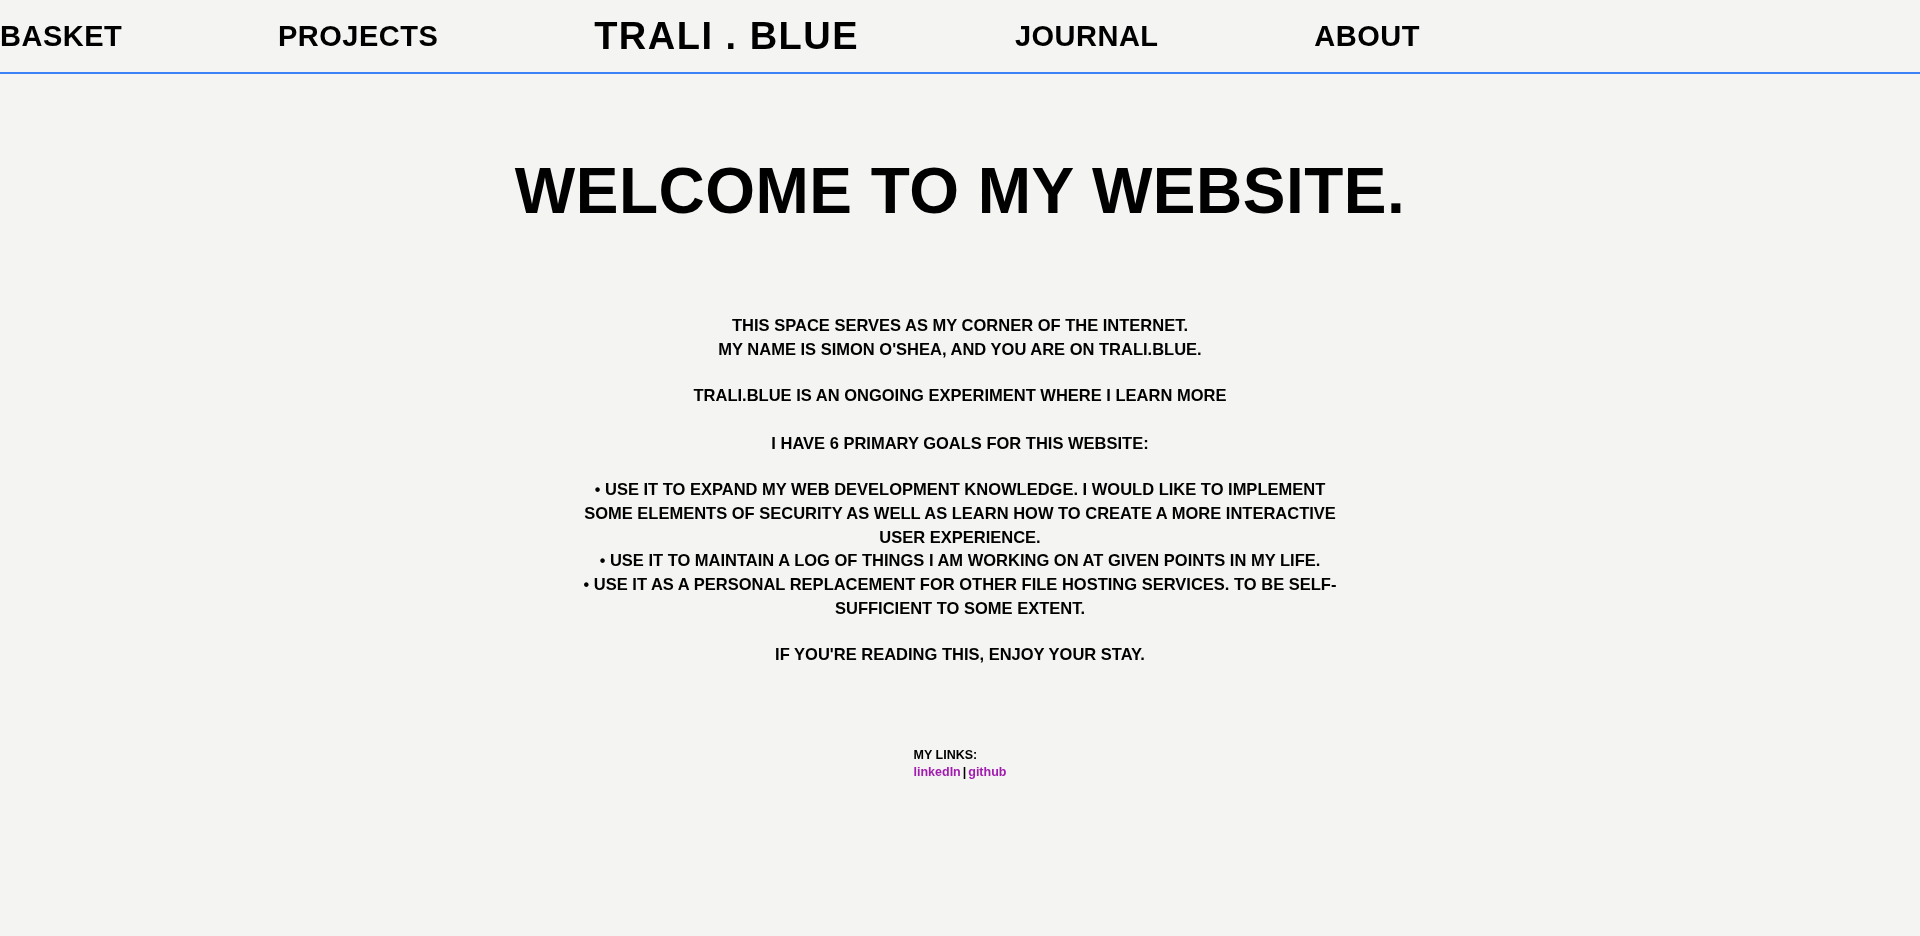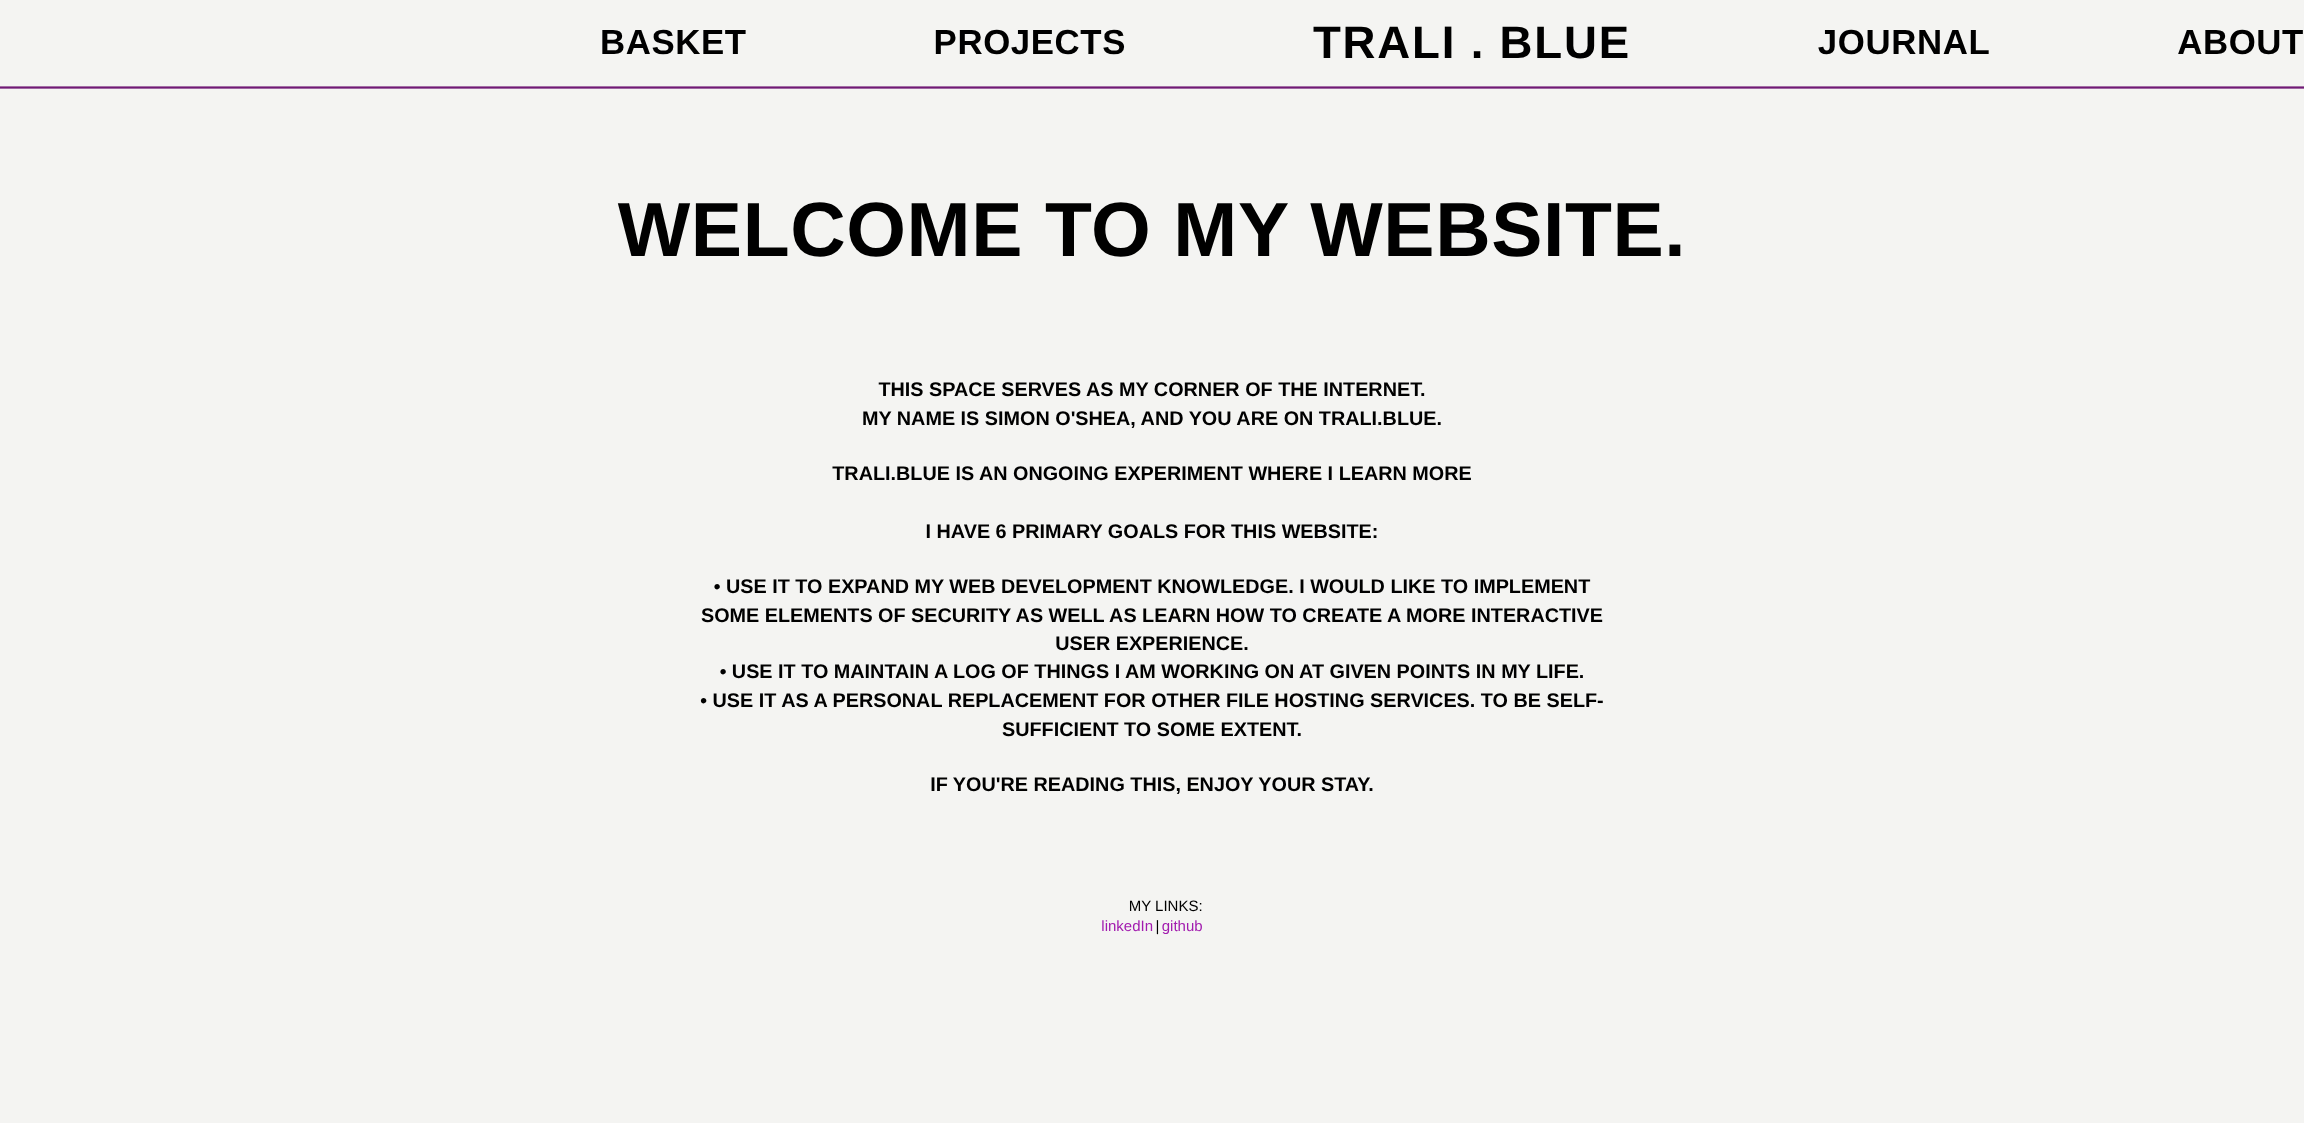--- a/index.html
+++ b/index.html
@@ -11,24 +11,24 @@
     background: #f4f4f2;
     font-family: "Liberation Sans", sans-serif;
     color: #000000;
     overflow: hidden;
   }
 
   
   .navbar {
     width: 100%;
     height: 74px;
-    border-bottom: 2px solid #701a75;
+    border-bottom: 2px solid #3b82f6;
     display: flex;
     align-items: center;
-    justify-content: flex-end;
+    justify-content: flex-start;
     background: #f4f4f2;
   }
   .nav-inner {
     width: 1420px;
     display: flex;
     align-items: center;
     justify-content: space-between;
   }
   .nav-link {
     font-size: 29px;
@@ -88,23 +88,23 @@
     margin: 0;
     line-height: 1.45;
   }
   .goals li .bullet { font-size: 16px; }
 
   .closing { margin: 12px 0 0 0; }
 
   
   .links {
     margin-top: 80px;
-    text-align: right;
+    text-align: left;
     font-size: 12.5px;
-    font-weight: 400;
+    font-weight: 700;
     line-height: 1.35;
   }
   .links .links-title { display: block; }
   .links a {
     color: #a21caf;
     text-decoration: none;
     cursor: pointer;
   }
   .links .sep { padding: 0 2px; }
 </style>

